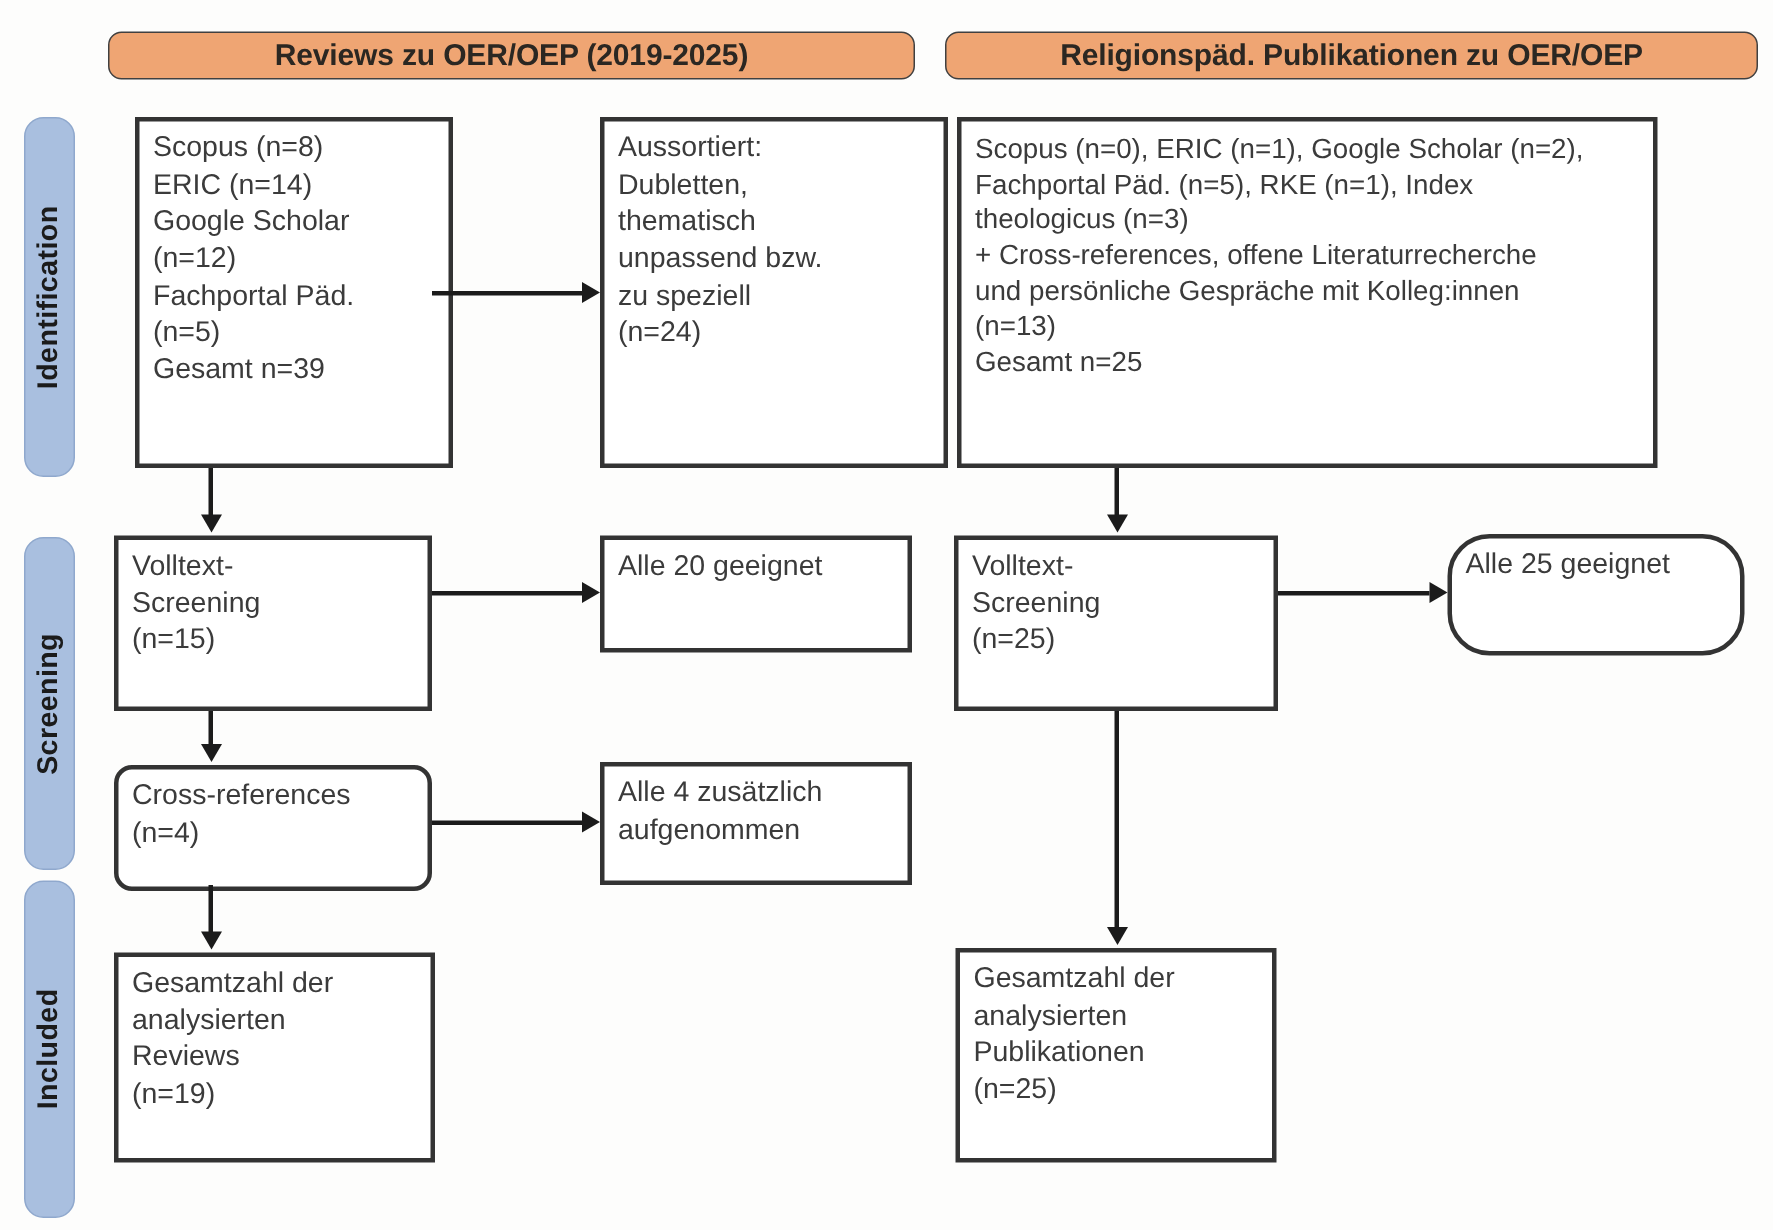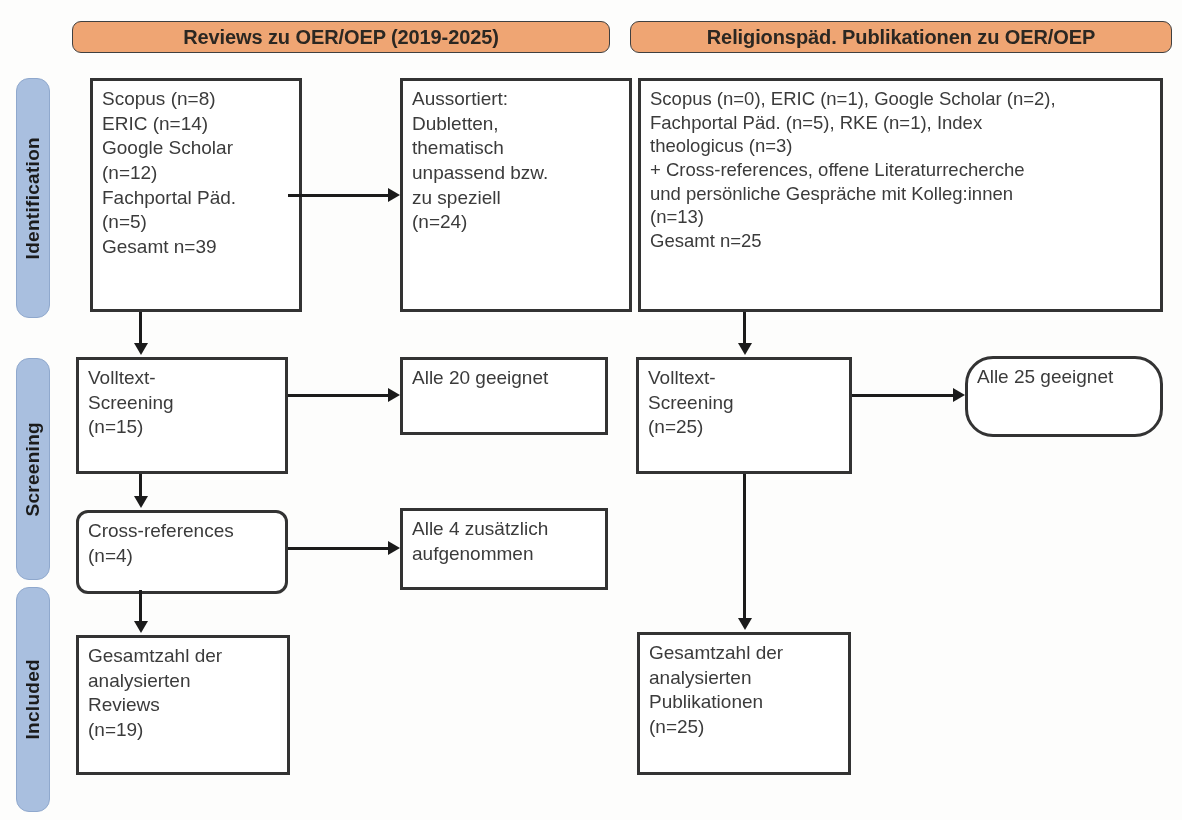--- a/index.html
+++ b/index.html
@@ -112,21 +112,21 @@
 (n=4)</div>
 
   <div class="box" style="left:400px;top:508px;width:208px;height:82px;">Alle 4 zusätzlich
 aufgenommen</div>
 
   <div class="box" style="left:76px;top:635px;width:214px;height:140px;">Gesamtzahl der
 analysierten
 Reviews
 (n=19)</div>
 
-  <div class="box wide" style="left:638px;top:78px;width:525px;height:234px;">Scopus (n=0), ERIC (n=1), Google Scholar (n=2),
+  <div class="box wide" style="left:638px;top:78px;width:467px;height:234px;">Scopus (n=0), ERIC (n=1), Google Scholar (n=2),
 Fachportal Päd. (n=5), RKE (n=1), Index
 theologicus (n=3)
 + Cross-references, offene Literaturrecherche
 und persönliche Gespräche mit Kolleg:innen
 (n=13)
 Gesamt n=25</div>
 
   <div class="box" style="left:636px;top:357px;width:216px;height:117px;">Volltext-
 Screening
 (n=25)</div>

